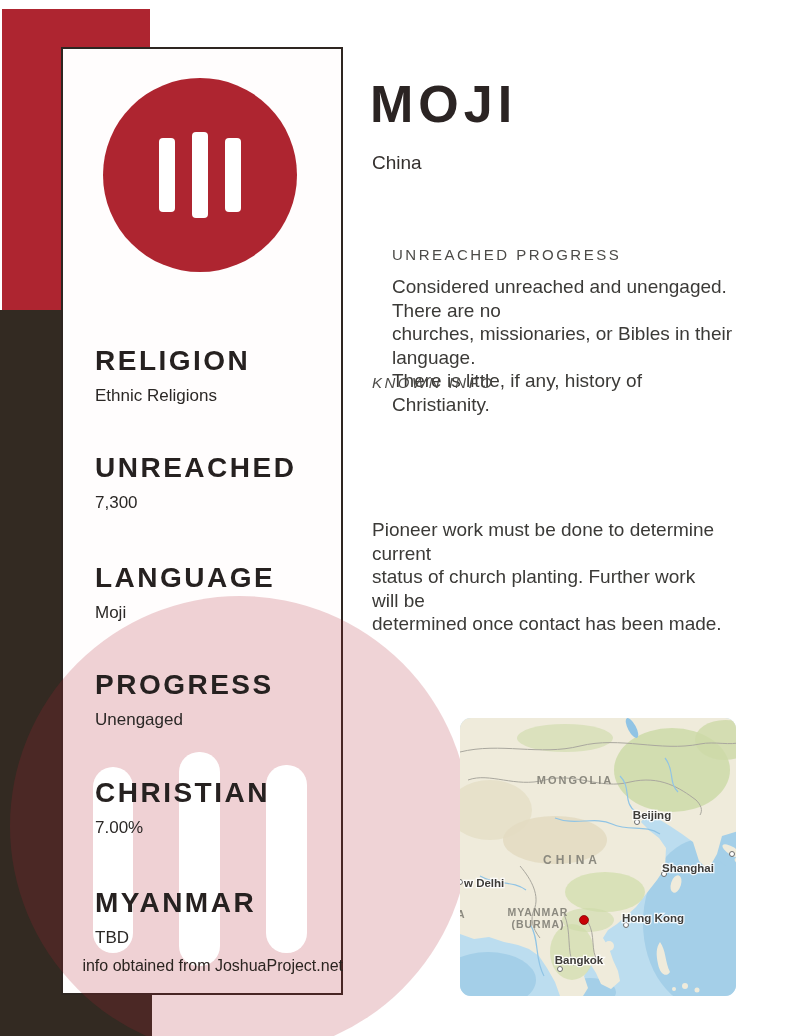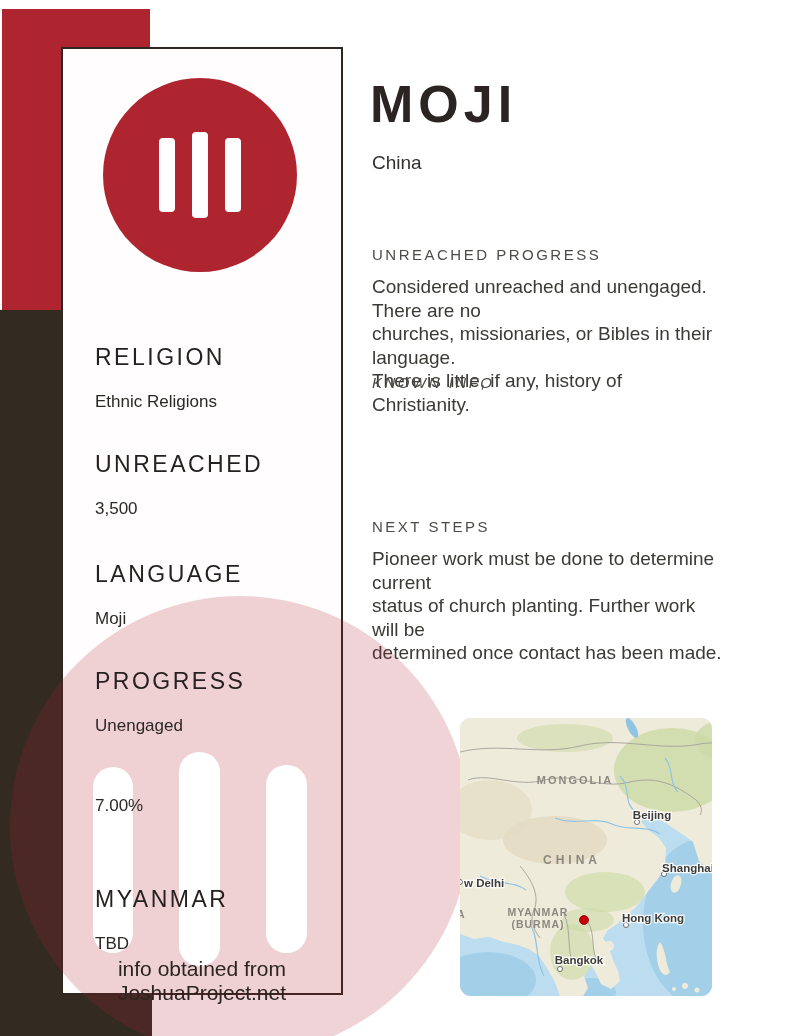--- a/index.html
+++ b/index.html
@@ -22,44 +22,44 @@
                  background:#AE2530; display:flex; align-items:center; justify-content:center; gap:17px; }
   .logo-bar { width:16px; border-radius:4px; background:#ffffff; height:74px; }
   .logo-bar.mid { height:86px; }
 
   .pillar { position:absolute; background:#ffffff; border-radius:20px; }
   .pillar-1 { left:32px;  top:720px; width:40px; height:186px; }
   .pillar-2 { left:118px; top:705px; width:41px; height:214px; }
   .pillar-3 { left:205px; top:718px; width:41px; height:188px; }
 
   .field { position:absolute; left:34px; width:230px; }
-  .field-label { font-size:23px; font-weight:400; letter-spacing:2.5px; color:#262120; line-height:1.2; }
-  .field-value { font-size:17px; color:#2B2826; margin-top:19px; line-height:1.25; }
+  .field-label { font-size:28px; font-weight:700; letter-spacing:2.5px; color:#262120; line-height:1.2; }
+  .field-value { font-size:17px; color:#2B2826; margin-top:7px; line-height:1.25; }
   .f-religion  { top:297px; }
   .f-population{ top:404px; }
   .f-language  { top:514px; }
   .f-progress  { top:621px; }
   .f-christian { top:729px; }
   .f-sponsor   { top:839px; }
 
-  .card-footer { position:absolute; left:0; top:910px; width:282px; text-align:center;
-                 font-size:21px; color:#2B2420; }
+  .card-footer { position:absolute; left:0; top:910px; width:282px; text-align:right;
+                 font-size:16px; color:#2B2420; }
 
   
   .title { position:absolute; left:370px; top:78px; font-size:52px; font-weight:700;
            letter-spacing:5px; color:#2B2423; line-height:1; z-index:2; }
   .country { position:absolute; left:372px; top:152px; font-size:19px; color:#34302E; z-index:2; }
 
   .section { position:absolute; left:372px; width:352px; z-index:2; }
-  .s1 { top:246px; } .s2 { top:374px;font-style:italic; } .s3 { top:518px; }
+  .s1 { top:246px;margin-left:20px; } .s2 { top:374px;font-style:italic; } .s3 { top:518px; }
   .sec-head { font-size:15px; letter-spacing:2.5px; color:#4C4B48; margin-bottom:12px; }
   .sec-body { font-size:19px; line-height:23.5px; color:#3B3A37; white-space:pre-line; }
 
   
-  .map { position:absolute; left:460px; top:718px; width:252px; height:278px;
+  .map { position:absolute; left:460px; top:718px; width:276px; height:278px;
          border-radius:11px; overflow:hidden; z-index:6; }
   .map svg { display:block; }
   .map text { font-family:"Liberation Sans", sans-serif; }
   .region-lbl { fill:#8B897F; font-weight:700; }
   .city-lbl   { fill:#3E3C39; font-weight:700; paint-order:stroke; stroke:rgba(255,255,255,0.85); stroke-width:2.5px; }
 </style>
 </head>
 <body>
 
 <div class="page">
@@ -80,31 +80,32 @@
       <div class="logo-bar mid"></div>
       <div class="logo-bar"></div>
     </div>
 
     <div class="field f-religion">
       <div class="field-label">RELIGION</div>
       <div class="field-value">Ethnic Religions</div>
     </div>
     <div class="field f-population">
       <div class="field-label">UNREACHED</div>
-      <div class="field-value">3,500</div>
+      <div class="field-value">7,300</div>
     </div>
     <div class="field f-language">
       <div class="field-label">LANGUAGE</div>
       <div class="field-value">Moji</div>
     </div>
     <div class="field f-progress">
       <div class="field-label">PROGRESS</div>
       <div class="field-value">Unengaged</div>
     </div>
     <div class="field f-christian">
+      <div class="field-label">CHRISTIAN</div>
       <div class="field-value">7.00%</div>
     </div>
     <div class="field f-sponsor">
       <div class="field-label">MYANMAR</div>
       <div class="field-value">TBD</div>
     </div>
 
     <div class="card-footer">info obtained from JoshuaProject.net</div>
   </div>
 
@@ -114,21 +115,20 @@
   <div class="section s1">
     <div class="sec-head">UNREACHED PROGRESS</div>
     <div class="sec-body">Considered unreached and unengaged. There are no
 churches, missionaries, or Bibles in their language.
 There is little, if any, history of Christianity.</div>
   </div>
   <div class="section s2">
     <div class="sec-head">KNOWN INFO</div>
   </div>
   <div class="section s3">
-    <div class="sec-head">NEXT STEPS</div>
     <div class="sec-body">Pioneer work must be done to determine current
 status of church planting. Further work will be
 determined once contact has been made.</div>
   </div>
 
   <div class="map">
     <svg width="282" height="278" viewBox="0 0 282 278" xmlns="http://www.w3.org/2000/svg">
 
       <rect width="282" height="278" fill="#BCDDEF"></rect>
       <ellipse cx="245" cy="205" rx="62" ry="85" fill="#A4CFE8"></ellipse>

